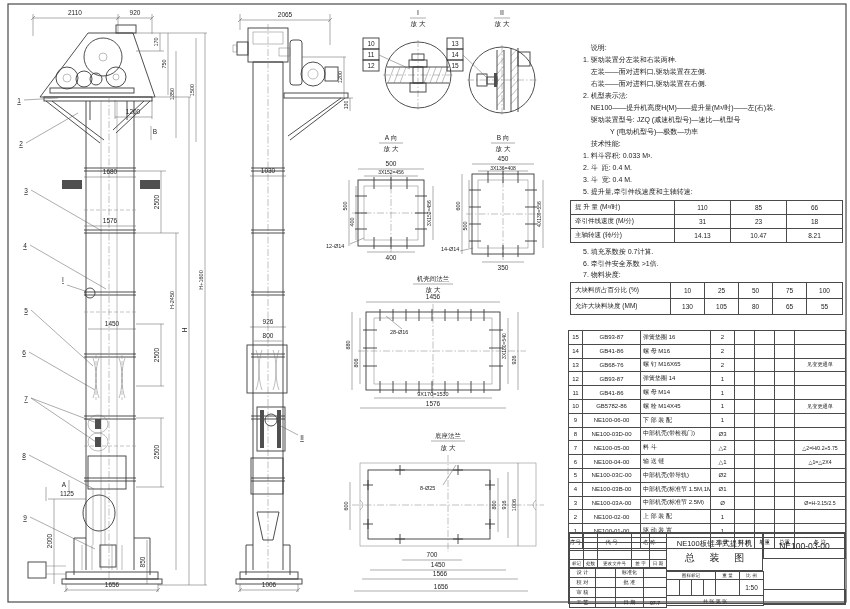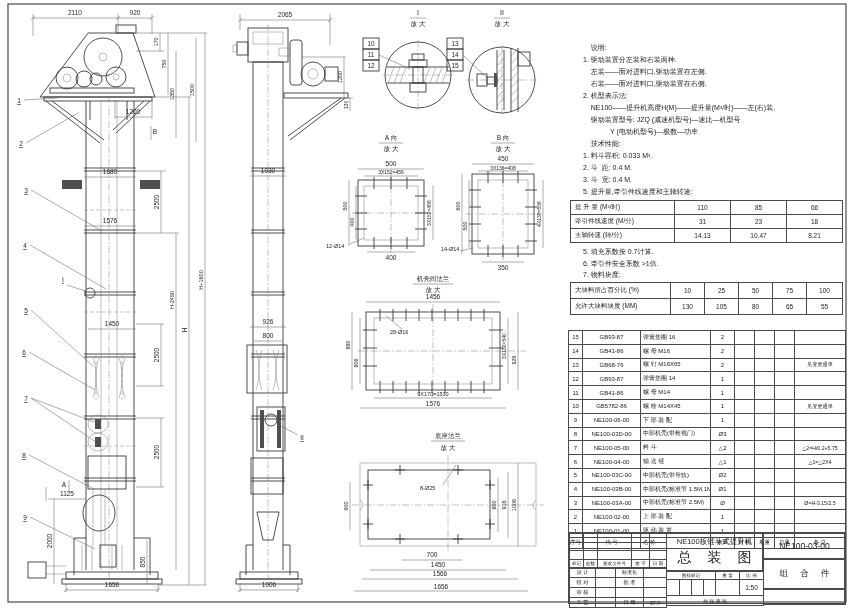--- a/index.html
+++ b/index.html
@@ -589,21 +589,21 @@
         <td>工 艺</td>
             <td></td>
         <td>日 期</td>
         <td>97.7</td>
       </tr>
     </tbody>
   </table>
 
   <div style="position:absolute;left:97px;top:0;width:97px;height:38px;border:.8px solid #4a4a4a;box-sizing:border-box;display:flex;flex-direction:column;align-items:center;justify-content:center;">
     <div style="font-size:7.5px;">NE100板链斗式提升机</div>
-    <div style="font-size:14px;letter-spacing:6px;margin-top:2px;padding-left:6px;">总 装 图</div>
+    <div style="font-size:10px;letter-spacing:6px;margin-top:2px;padding-left:6px;">总 装 图</div>
   </div>
   <table class="stamp" style="position:absolute;left:97px;top:38px;width:97px;">
     <colgroup>
           <col style="width:13px">
           <col style="width:12px">
           <col style="width:12px">
           <col style="width:12px">
           <col style="width:24px">
           <col style="width:24px">
         </colgroup>
@@ -621,17 +621,16 @@
             <td></td>
         <td style="font-size:6.5px">1:50</td>
       </tr>
       <tr>
         <td colspan="6" style="height:9px;font-size:5px;">共  张  第  张</td>
       </tr>
     </tbody>
   </table>
 
   <div style="position:absolute;left:194px;top:0;width:83px;height:26px;border:.8px solid #4a4a4a;box-sizing:border-box;display:flex;align-items:center;justify-content:center;font-size:8.5px;">NE100-03-00</div>
-  <div style="position:absolute;left:194px;top:26px;width:83px;height:30px;border:.8px solid #4a4a4a;box-sizing:border-box;display:flex;align-items:center;justify-content:center;font-size:8.5px;letter-spacing:5px;padding-left:5px;">组 合 件</div>
   <div style="position:absolute;left:194px;top:56px;width:83px;height:16px;border:.8px solid #4a4a4a;box-sizing:border-box;"></div>
 </div>
 
 </div>
 
 </body></html>

